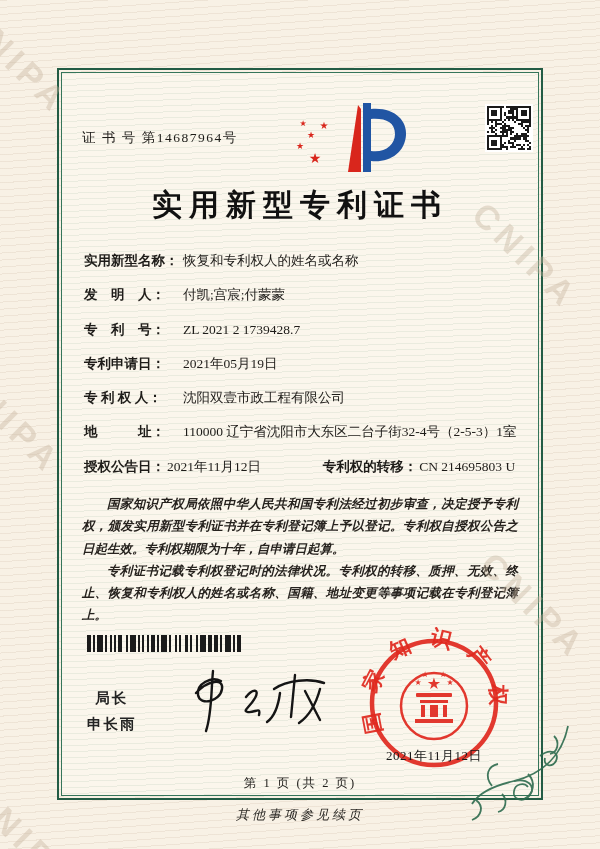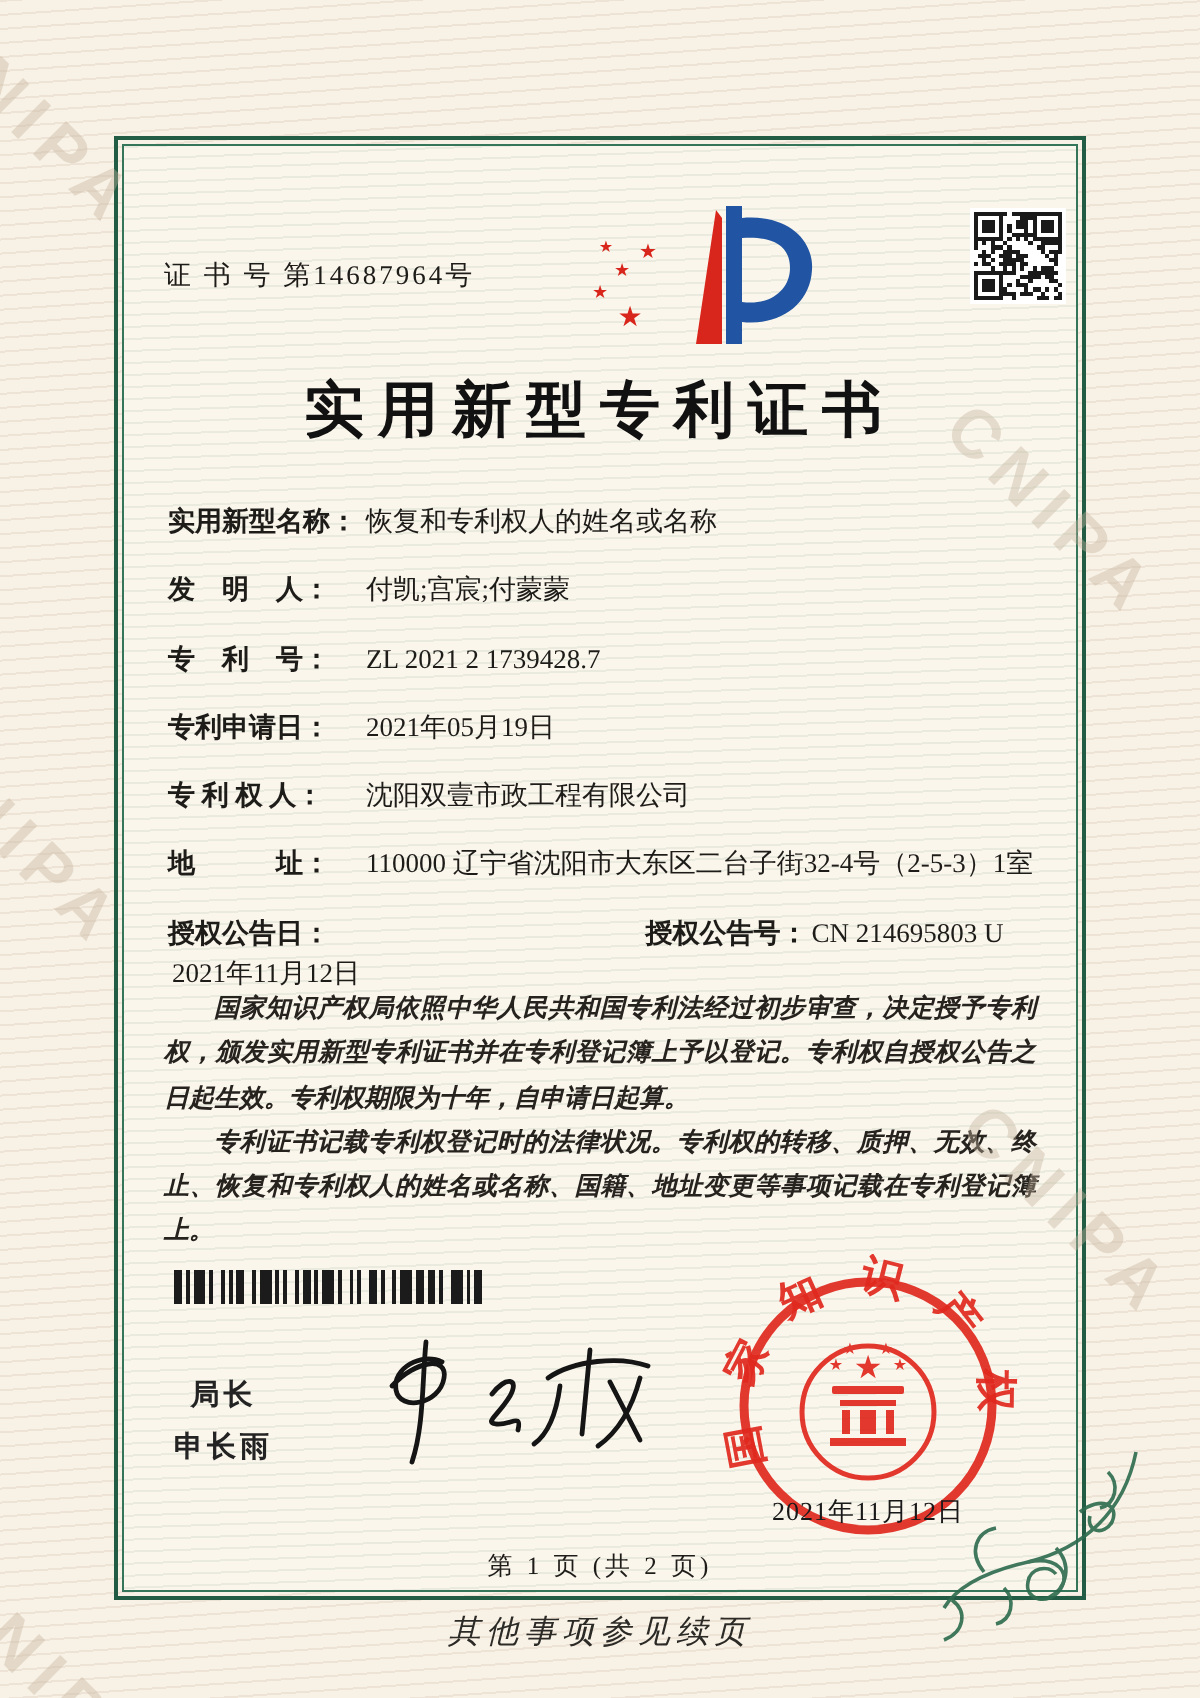--- a/index.html
+++ b/index.html
@@ -30,21 +30,21 @@
   .logo{position:absolute;left:205px;top:26px;width:170px;height:92px;}
   .title{
     position:absolute;left:0;top:112px;width:100%;text-align:center;
     font-size:30px;font-weight:bold;letter-spacing:7px;color:#111;
   }
   .fields{position:absolute;left:22px;top:178px;right:20px;font-size:13.5px;}
   .field-row{display:flex;margin-bottom:14px;line-height:1.5;}
   .field-label{flex:0 0 99px;font-weight:700;white-space:pre;}
   .field-value{flex:1;font-weight:500;}
   .grant-row{display:flex;margin-top:1px;line-height:1.5;}
-  .grant-left{width:55%;display:flex;flex-direction:column;}
+  .grant-left{width:55%;display:flex;}
   .grant-right{flex:1;display:flex;}
   .grant-label{font-weight:600;white-space:pre;}
   .grant-value{font-weight:500;margin-left:2px;}
   .paras{
     position:absolute;left:20px;right:20px;top:420px;
     font-size:12.5px;font-style:italic;line-height:1.78;text-align:justify;color:#26221e;
   }
   .paras p{margin:0;text-indent:2em;font-weight:bold;}
   .barcode{position:absolute;left:25px;top:562px;width:156px;height:17px;}
   .signer{
@@ -54,21 +54,21 @@
   }
   .signature{position:absolute;left:112px;top:592px;z-index:3;}
   .seal{position:absolute;left:296px;top:554px;width:152px;height:152px;z-index:4;}
   .seal-date{
     position:absolute;left:-6px;top:120px;width:164px;text-align:center;
     font-size:13px;letter-spacing:0.5px;color:#191919;font-weight:500;
   }
   .page-num{position:absolute;left:0;top:702px;width:100%;text-align:center;font-size:12.5px;letter-spacing:2px;}
   .note{
     position:absolute;left:0;top:806px;width:100%;text-align:center;z-index:2;
-    font-size:16px;font-style:italic;letter-spacing:3px;color:#2c2a26;
+    font-size:13px;font-style:italic;letter-spacing:3px;color:#2c2a26;
   }
   .flourish{position:absolute;left:466px;top:724px;z-index:5;}
 </style>
 </head>
 <body>
 
 <div class="wm" style="left:-18px;top:0px;">CNIPA</div>
 <div class="wm" style="left:492px;top:195px;">CNIPA</div>
 <div class="wm" style="left:-25px;top:360px;">CNIPA</div>
 <div class="wm" style="left:500px;top:545px;">CNIPA</div>
@@ -366,21 +366,21 @@
             <span class="field-label">地　　　址：</span>
             <span class="field-value">110000 辽宁省沈阳市大东区二台子街32-4号（2-5-3）1室</span>
           </div>
         </div>
       <div class="grant-row">
         <div class="grant-left">
           <span class="grant-label">授权公告日：</span>
           <span class="grant-value">2021年11月12日</span>
         </div>
         <div class="grant-right">
-          <span class="grant-label">授权公告号：</span>
+          <span class="grant-label">专利权的转移：</span>
           <span class="grant-value">CN 214695803 U</span>
         </div>
       </div>
     </div>
 
     <div class="paras">
       <p>国家知识产权局依照中华人民共和国专利法经过初步审查，决定授予专利权，颁发实用新型专利证书并在专利登记簿上予以登记。专利权自授权公告之日起生效。专利权期限为十年，自申请日起算。</p>
       <p>专利证书记载专利权登记时的法律状况。专利权的转移、质押、无效、终止、恢复和专利权人的姓名或名称、国籍、地址变更等事项记载在专利登记簿上。</p>
     </div>
 

